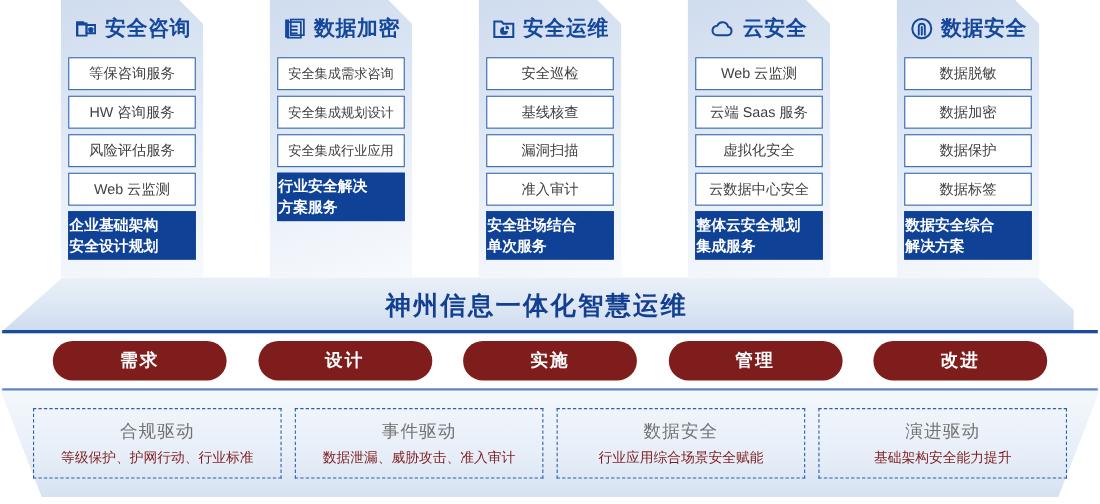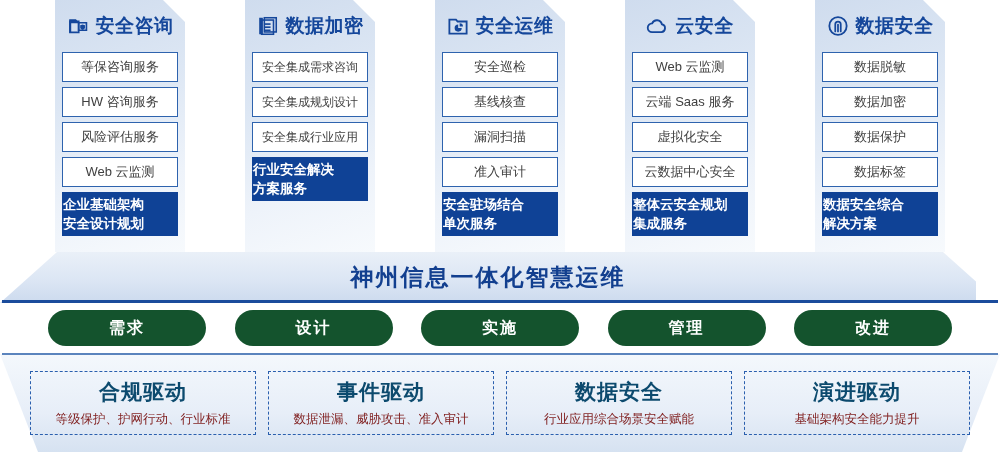--- a/index.html
+++ b/index.html
@@ -134,21 +134,21 @@
     height: 36px;
     display: flex;
     justify-content: space-between;
     padding: 0 48px;
     box-sizing: border-box;
   }
   .pill {
     width: 158px;
     height: 36px;
     border-radius: 18px;
-    background: #14532d;
+    background: #7f1d1d;
     color: #ffffff;
     font-size: 16px;
     font-weight: bold;
     letter-spacing: 2px;
     display: flex;
     align-items: center;
     justify-content: center;
   }
 
   
@@ -187,23 +187,23 @@
     margin: 0 6px;
     height: 64px;
     border: 1.6px dashed #2a5fae;
     display: flex;
     flex-direction: column;
     align-items: center;
     justify-content: center;
     box-sizing: border-box;
   }
   .driver-title {
-    font-size: 21px;
-    font-weight: bold;
-    color: #0c4a6e;
+    font-size: 16px;
+    font-weight: normal;
+    color: #737373;
     letter-spacing: 1px;
     margin-bottom: 5px;
   }
   .driver-sub {
     font-size: 12.5px;
     color: #7f1d1d;
     white-space: nowrap;
     text-align: center;
   }
 </style>

